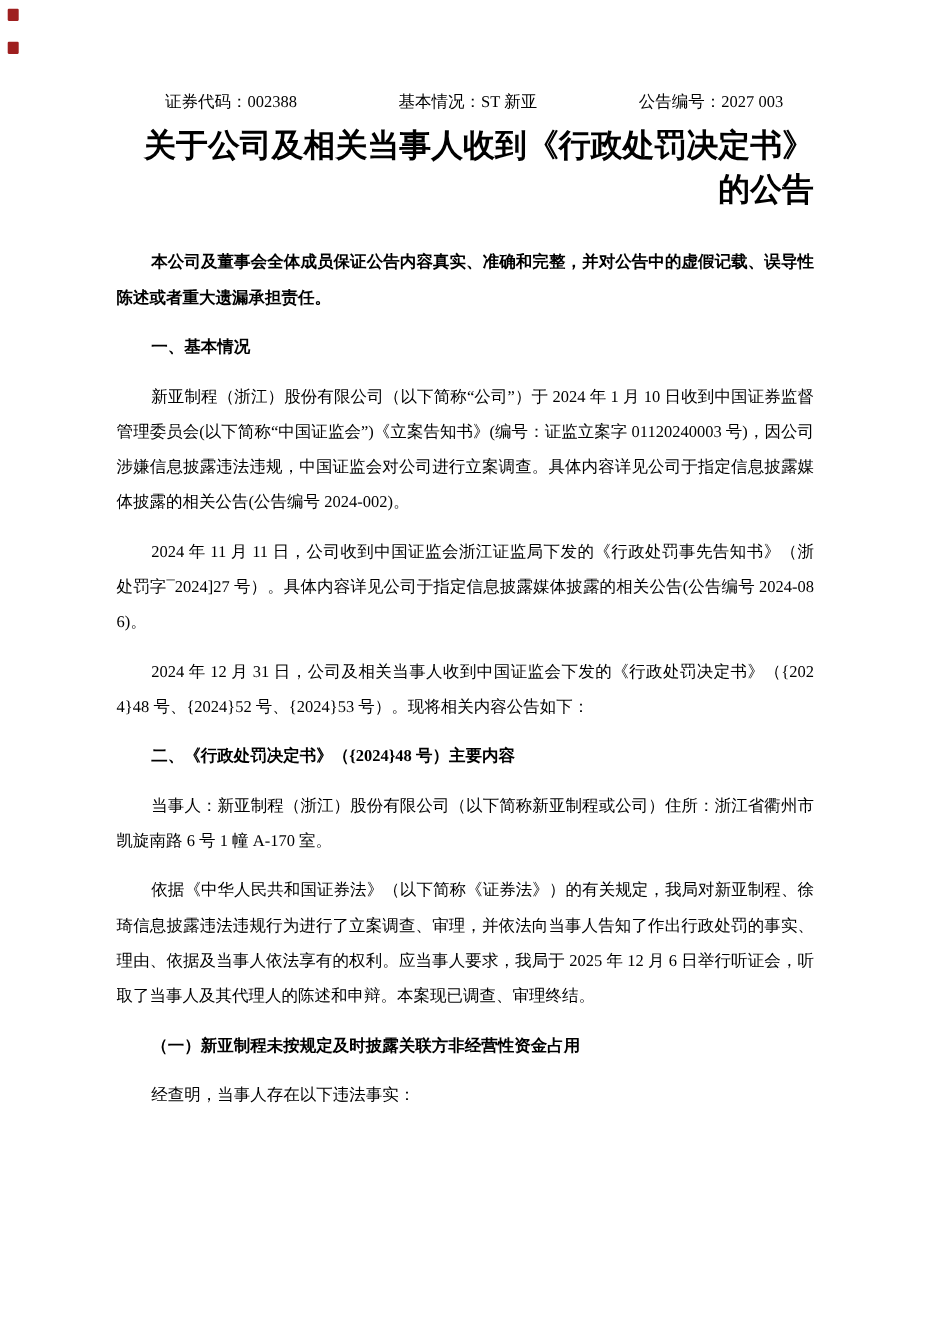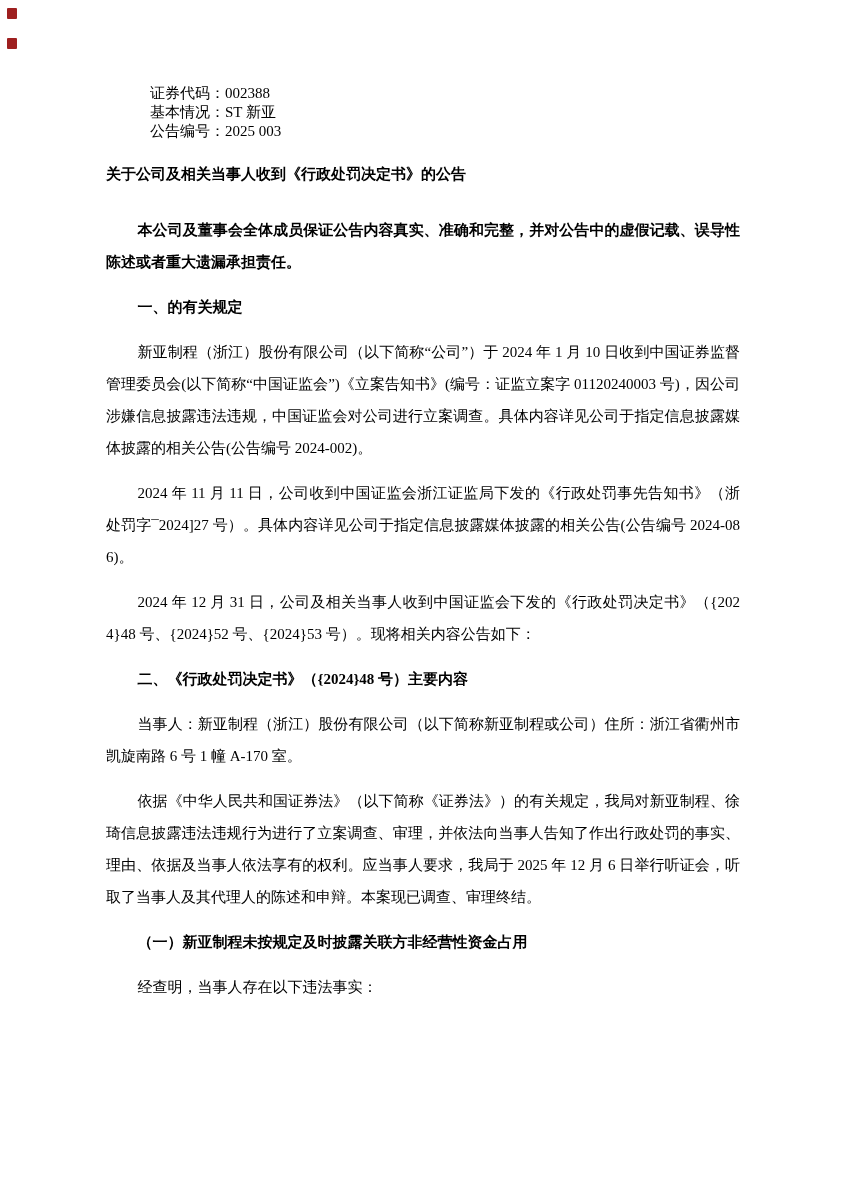--- a/index.html
+++ b/index.html
@@ -24,34 +24,33 @@
   }
   .corner-mark.m1 { top: 8px; }
   .corner-mark.m2 { top: 38px; }
   .header-row {
     display: flex;
     justify-content: space-between;
     padding: 0 28px 0 44px;
     font-size: 15px;
     line-height: 19px;
     white-space: nowrap;
-    flex-direction: column;
   }
   h1.doc-title {
     margin: 25px 0 0 0;
     font-size: 22px;
     font-weight: bold;
     text-align: center;
     letter-spacing: 1px;
   }
   h2.doc-subtitle {
-    margin: 24px 0 30px 0;
-    font-size: 15px;
+    margin: 10px 0 30px 0;
+    font-size: 29px;
     font-weight: bold;
-    text-align: left;
+    text-align: right;
   }
   .para {
     margin: 13px 0 0 0;
     font-size: 15px;
     line-height: 32px;
     text-align: justify;
     text-indent: 2.1em;
     word-break: break-all;
   }
   .bold { font-weight: bold; }
@@ -60,29 +59,29 @@
 <body>
 
 <div class="page">
 
   <div class="corner-mark m1" style="background: rgb(158, 31, 31);"></div>
   <div class="corner-mark m2" style="background: rgb(158, 31, 31);"></div>
 
   <div class="header-row">
     <span>证券代码：002388</span>
     <span>基本情况：ST 新亚</span>
-    <span>公告编号：2025 003</span>
+    <span>公告编号：2027 003</span>
   </div>
 
 
   <h2 class="doc-subtitle">关于公司及相关当事人收到《行政处罚决定书》的公告</h2>
 
   <p class="para bold">本公司及董事会全体成员保证公告内容真实、准确和完整，并对公告中的虚假记载、误导性陈述或者重大遗漏承担责任。</p>
 
-  <p class="para bold">一、的有关规定</p>
+  <p class="para bold">一、基本情况</p>
 
   <p class="para">新亚制程（浙江）股份有限公司（以下简称“公司”）于 2024 年 1 月 10 日收到中国证券监督管理委员会(以下简称“中国证监会”)《立案告知书》(编号：证监立案字 01120240003 号)，因公司涉嫌信息披露违法违规，中国证监会对公司进行立案调查。具体内容详见公司于指定信息披露媒体披露的相关公告(公告编号 2024-002)。</p>
 
   <p class="para">2024 年 11 月 11 日，公司收到中国证监会浙江证监局下发的《行政处罚事先告知书》（浙处罚字¯2024]27 号）。具体内容详见公司于指定信息披露媒体披露的相关公告(公告编号 2024-086)。</p>
 
   <p class="para">2024 年 12 月 31 日，公司及相关当事人收到中国证监会下发的《行政处罚决定书》（{2024}48 号、{2024}52 号、{2024}53 号）。现将相关内容公告如下：</p>
 
   <p class="para bold">二、《行政处罚决定书》（{2024}48 号）主要内容</p>
 
   <p class="para">当事人：新亚制程（浙江）股份有限公司（以下简称新亚制程或公司）住所：浙江省衢州市凯旋南路 6 号 1 幢 A-170 室。</p>

